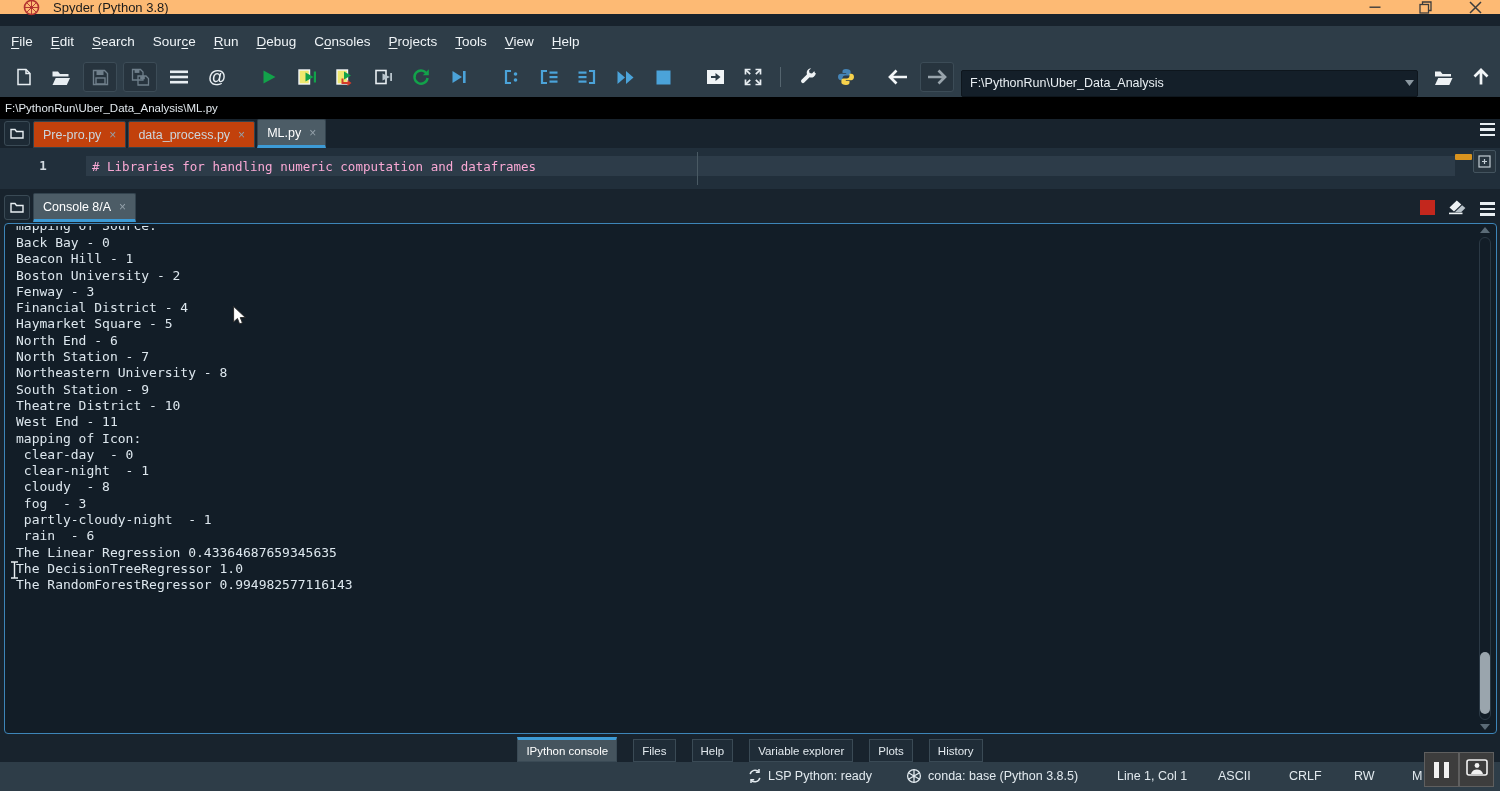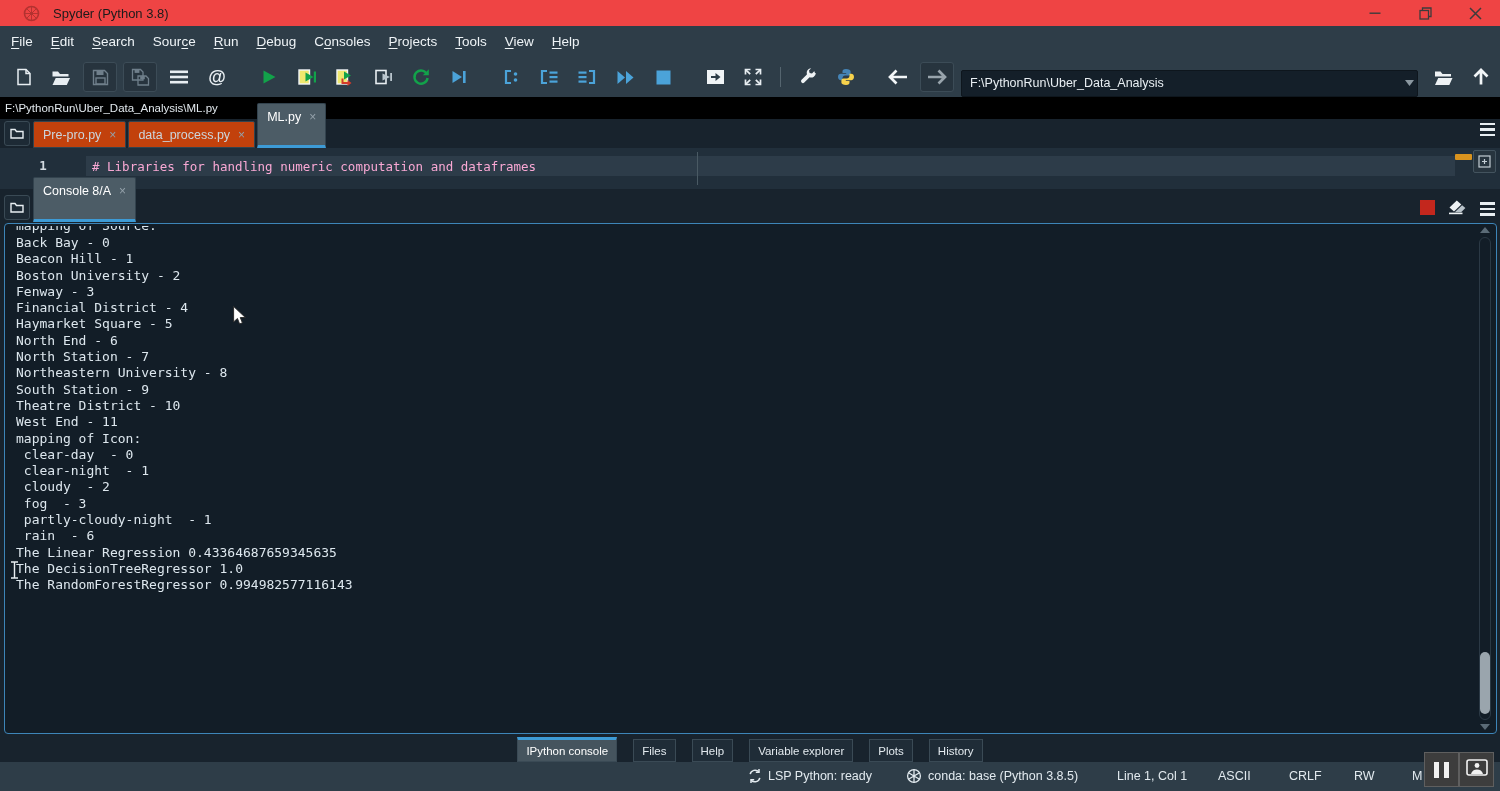--- a/index.html
+++ b/index.html
@@ -1,20 +1,20 @@
 <!DOCTYPE html>
 <html><head>
 <meta charset="utf-8">
 <style>
   html,body{margin:0;padding:0;}
   body{width:1500px;height:791px;position:relative;overflow:hidden;
        background:#18232d;font-family:"Liberation Sans",sans-serif;}
 
   
-  .titlebar{position:absolute;top:0;left:0;right:0;height:26px;background:#ef4444;
+  .titlebar{position:absolute;top:0;left:0;right:0;height:14px;background:#fdba74;
             display:flex;align-items:center;}
   .spyder-logo{margin-left:23px;width:17px;height:17px;display:flex;}
   .title-text{margin-left:13px;font-size:13px;color:#1b1b1b;}
   .win-controls{margin-left:auto;display:flex;height:26px;}
   .win-btn{width:50px;height:26px;display:flex;align-items:center;justify-content:center;}
 
   
   .menubar{position:absolute;top:26px;left:0;right:0;height:31px;background:#2e3d48;
            display:flex;align-items:center;padding-left:2px;border-bottom:1px solid #232f39;}
   .menu-item{color:#eef3f6;font-size:13.5px;padding:0 9px;cursor:default;}
@@ -40,21 +40,21 @@
 
   
   .tabbar{position:absolute;left:0;right:0;background:#18232d;display:flex;align-items:flex-end;}
   .etabbar{top:119px;height:29px;border-bottom:1px solid #0e151b;}
   .ctabbar{top:195px;height:27px;}
   .tab-browse{width:24px;height:23px;margin:0 3px 2px 4px;background:#1d2a35;border:1px solid #3a4a55;
               border-radius:3px;display:flex;align-items:center;justify-content:center;flex:none;}
   .tab{height:25px;display:flex;align-items:center;padding:0 9px;margin-right:2px;
        background:#c2410c;border:1px solid #33434e;color:#ccd6dd;font-size:12.5px;flex:none;
        border-radius:2px 2px 0 0;}
-  .tab.active{background:#4c5c66;color:#ffffff;border-bottom:3px solid #3d9bd6;padding-bottom:16px;}
+  .tab.active{background:#4c5c66;color:#ffffff;border-bottom:3px solid #3d9bd6;padding-bottom:0;}
   .close-icon{margin-left:8px;color:#94a1aa;font-size:12px;line-height:1;}
   .close-icon::before{content:"×";}
   .tabbar-right{position:absolute;right:5px;top:4px;display:flex;align-items:center;gap:13px;}
   .hamburger{display:flex;flex-direction:column;gap:3px;}
   .hamburger i{display:block;width:15px;height:2.4px;background:#e8eef2;}
 
   
   .editor{position:absolute;top:148px;left:0;right:0;height:41px;background:#212f3b;}
   .gutter-num{position:absolute;left:0;top:10px;width:86px;text-align:center;color:#d3dbe1;
               font:bold 12.5px "DejaVu Sans Mono",monospace;}
@@ -418,21 +418,21 @@
         <div class="console-line">Haymarket Square - 5</div>
         <div class="console-line">North End - 6</div>
         <div class="console-line">North Station - 7</div>
         <div class="console-line">Northeastern University - 8</div>
         <div class="console-line">South Station - 9</div>
         <div class="console-line">Theatre District - 10</div>
         <div class="console-line">West End - 11</div>
         <div class="console-line">mapping of Icon:</div>
         <div class="console-line"> clear-day  - 0</div>
         <div class="console-line"> clear-night  - 1</div>
-        <div class="console-line"> cloudy  - 2</div>
+        <div class="console-line"> cloudy  - 8</div>
         <div class="console-line"> fog  - 3</div>
         <div class="console-line"> partly-cloudy-night  - 1</div>
         <div class="console-line"> rain  - 6</div>
         <div class="console-line">The Linear Regression 0.43364687659345635</div>
         <div class="console-line">The DecisionTreeRegressor 1.0</div>
         <div class="console-line">The RandomForestRegressor 0.994982577116143</div>
       </div>
   </div>
   <div class="vscroll">
     <span class="varrow up"></span>

